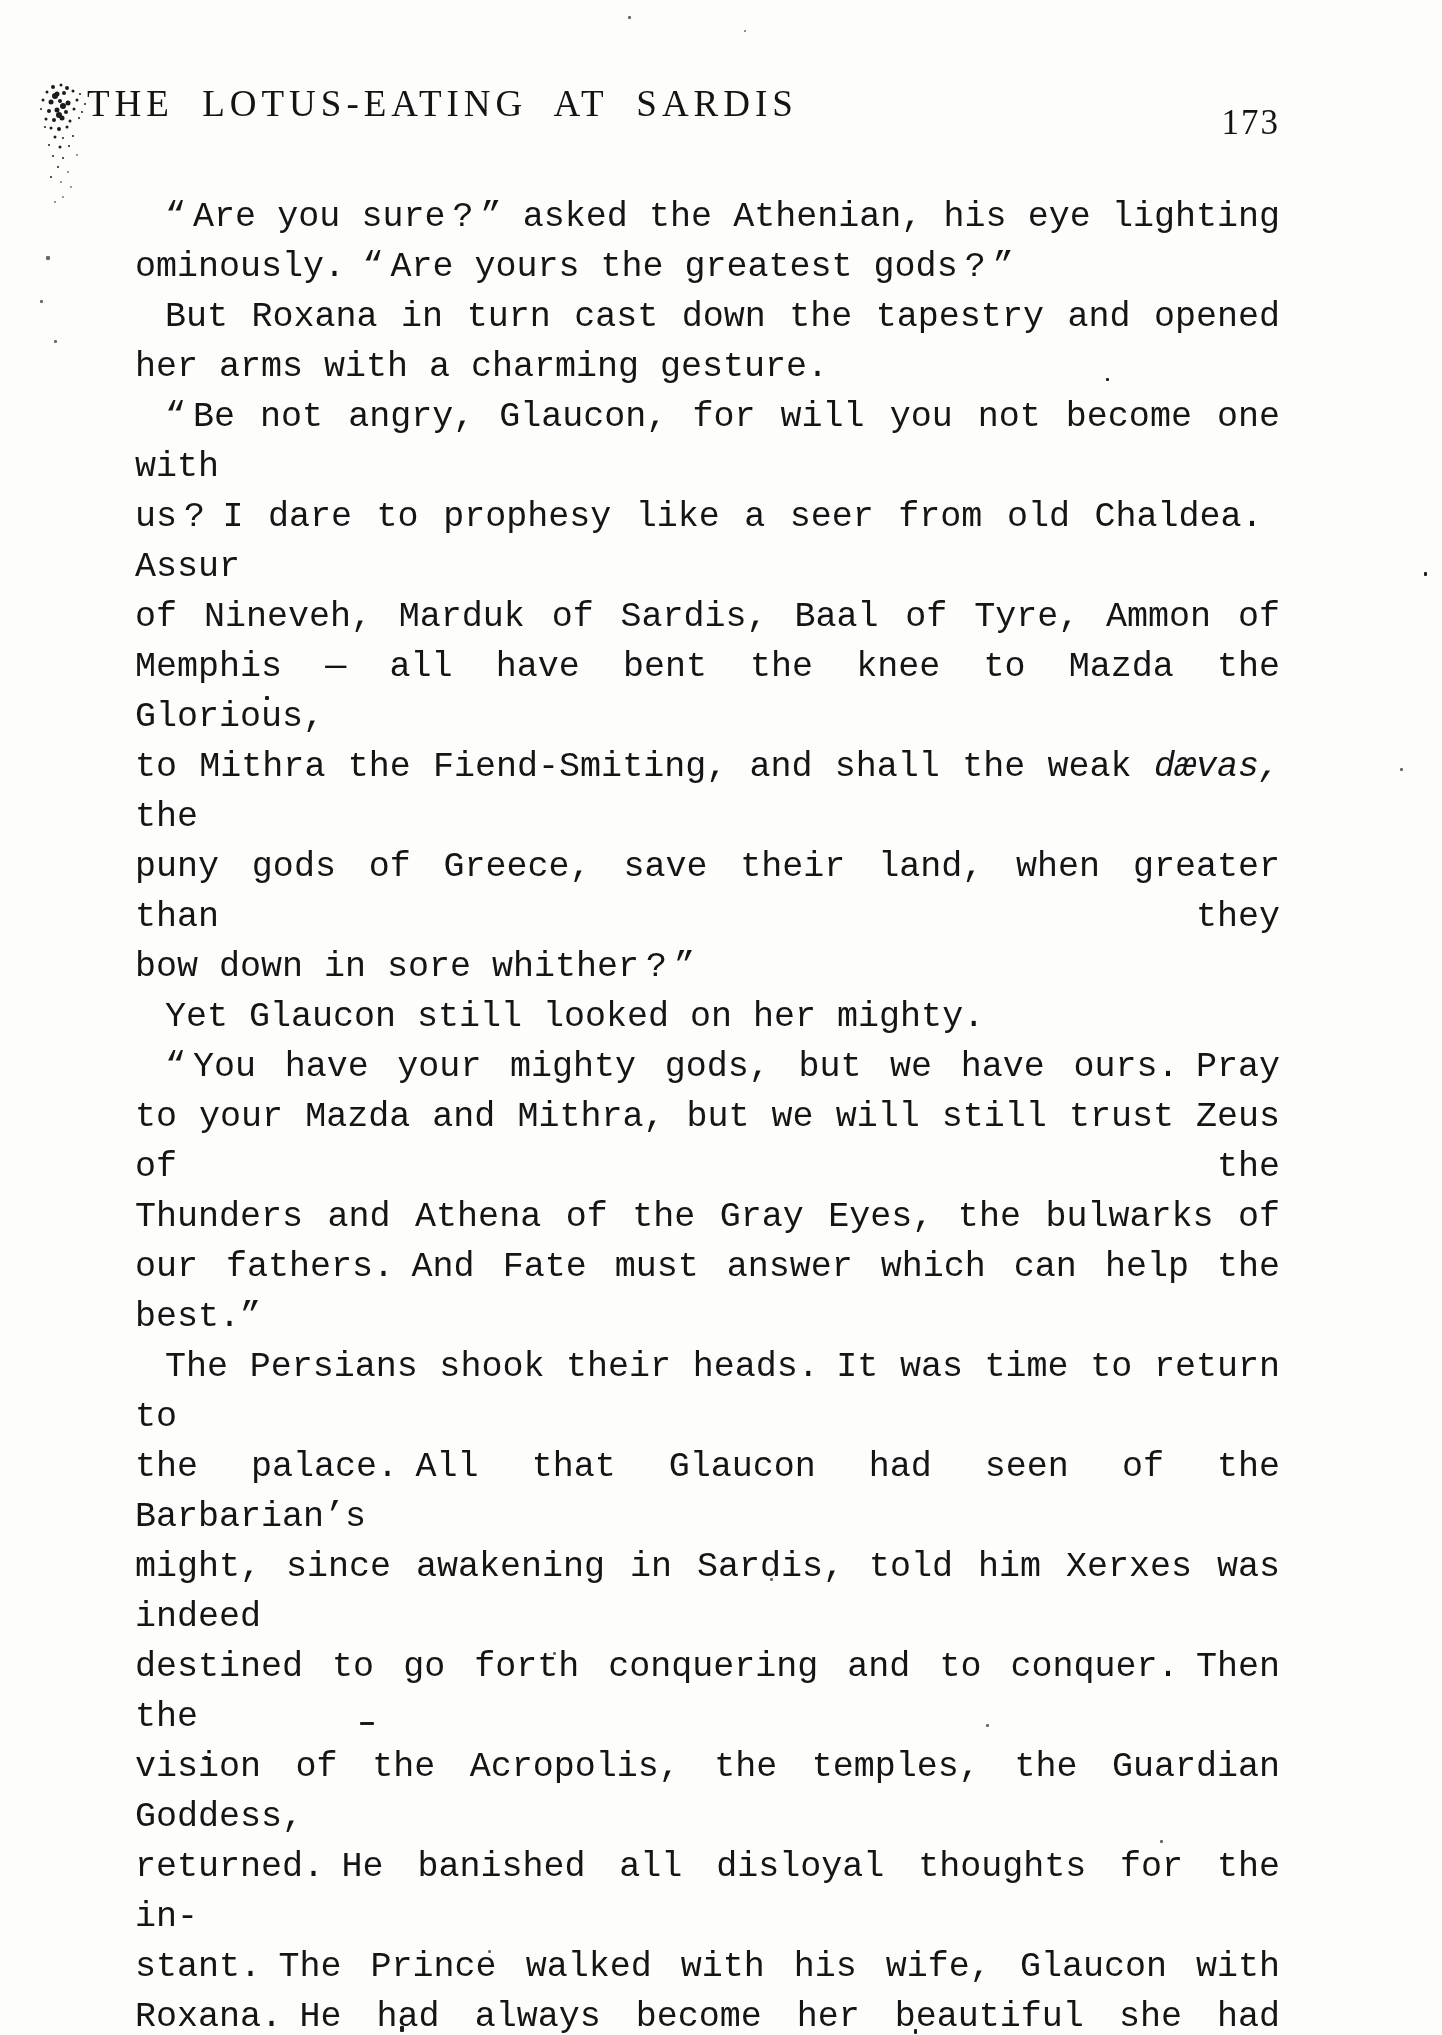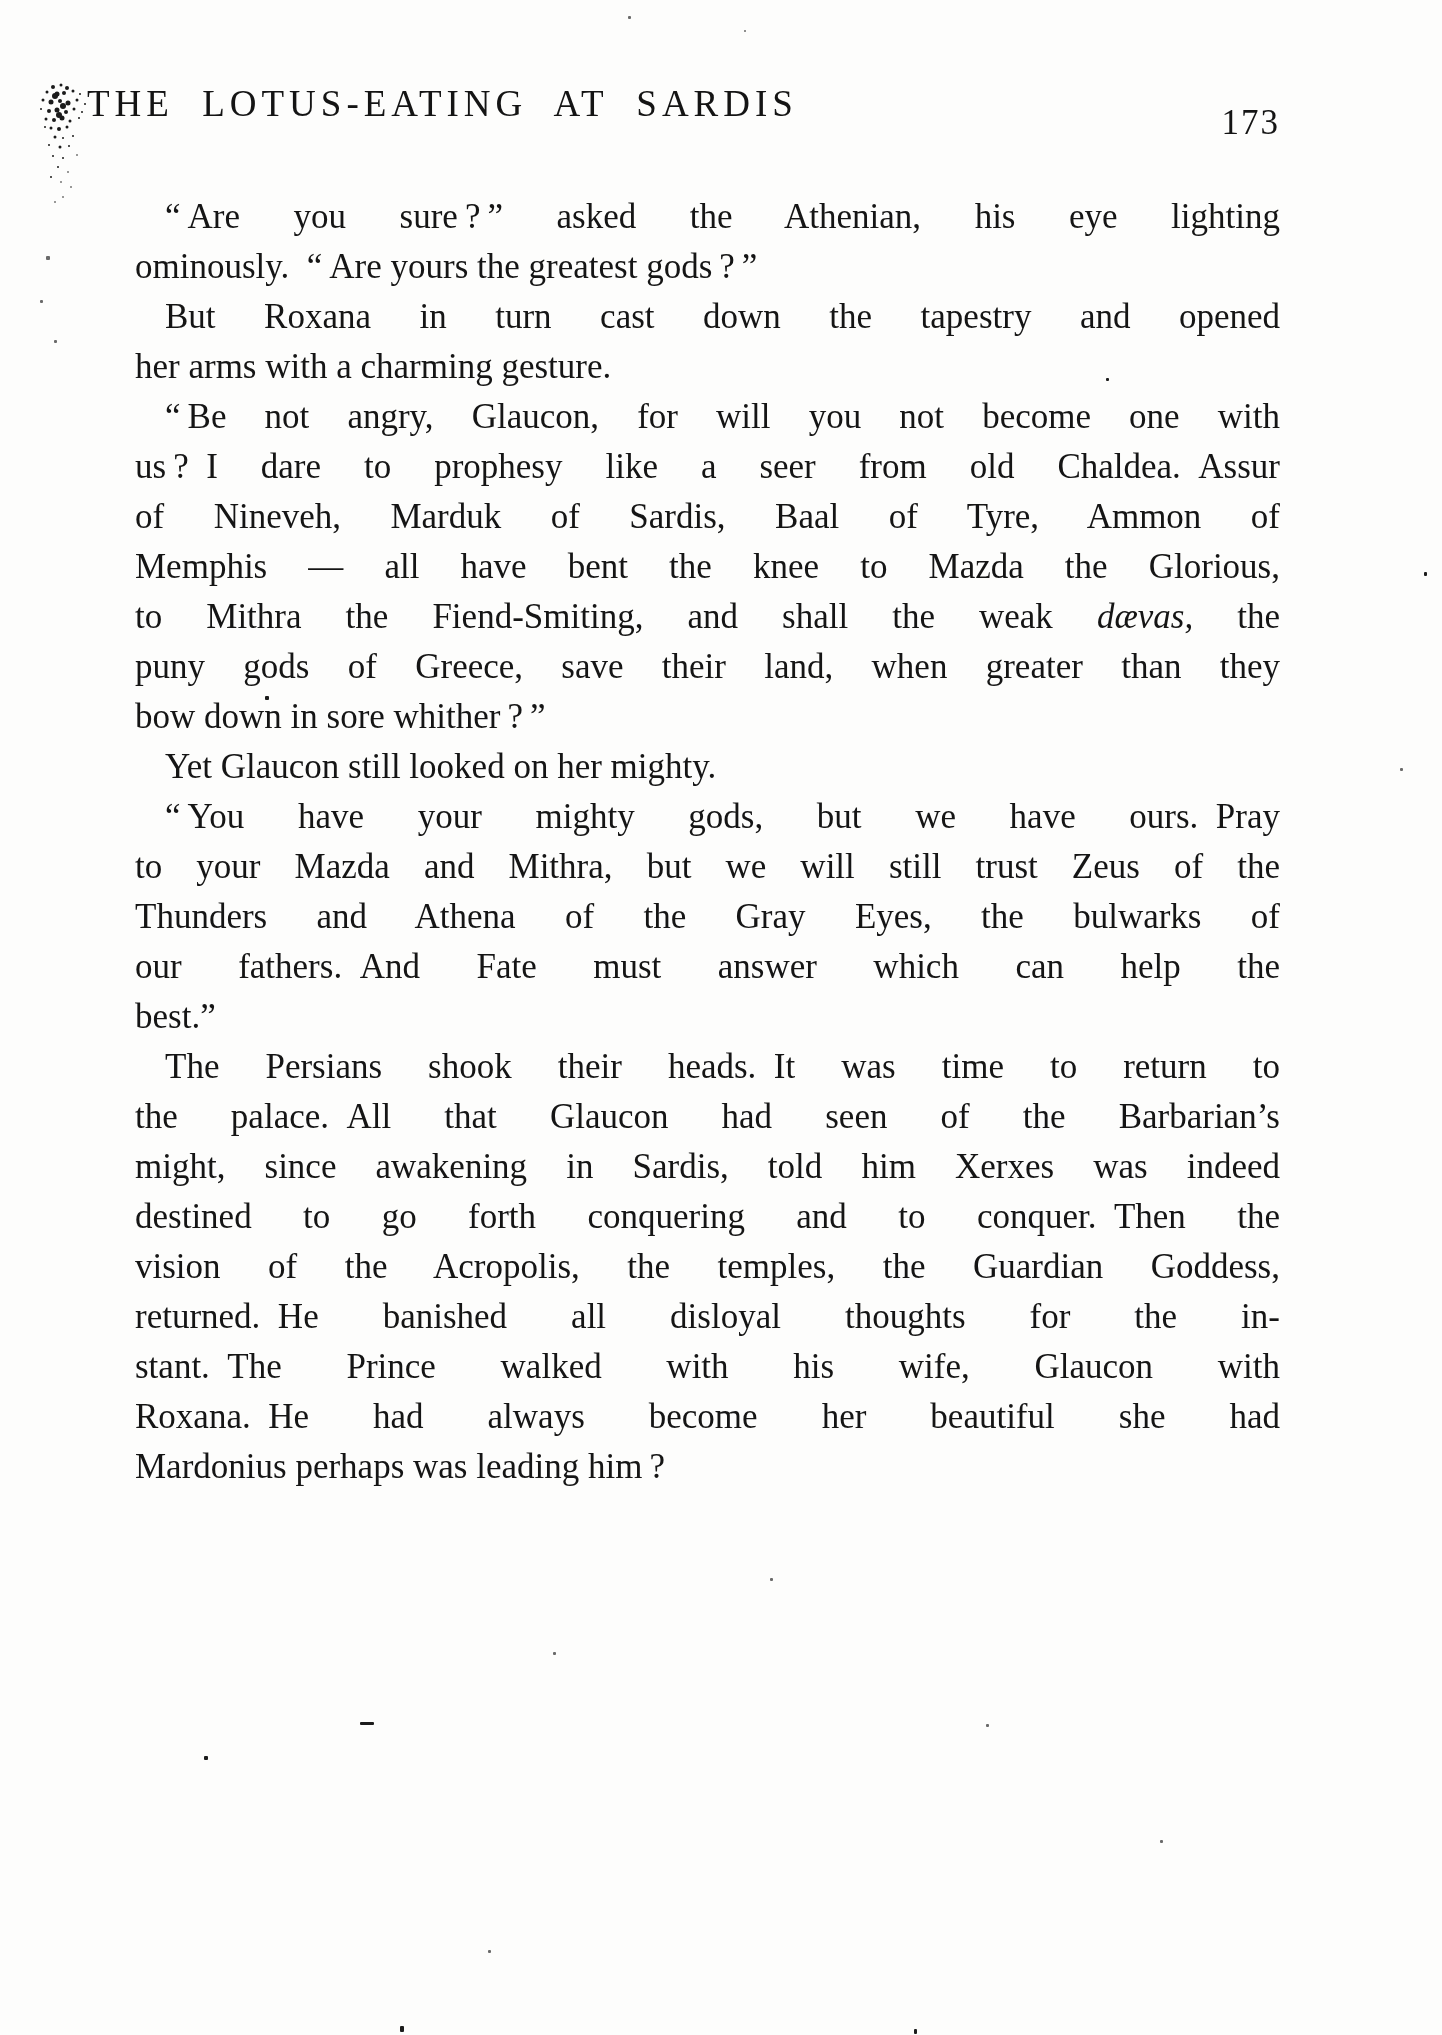--- a/index.html
+++ b/index.html
@@ -39,21 +39,21 @@
   }
 
   
   .text-block {
     position: absolute;
     left: 135px; top: 192px; width: 1145px;
     font-size: 35px;
     line-height: 50px;
     color: #151515;
   }
-  .line { text-align: justify; text-align-last: left; white-space: normal; }
+  .line { text-align: justify; text-align-last: left; white-space: normal; font-family: Liberation Mono, monospace; }
   .line.just { text-align-last: justify; }
   .line.indent { text-indent: 30px; }
   .line .it { font-style: italic; margin-top: 15px; }
 
   
   .smudge { position: absolute; left: 33px; top: 82px; width: 64px; height: 130px; }
   .speck { position: absolute; background: #1c1c1c; border-radius: 1px; }
   .speck.faint { background: #6a6a6a; }
 </style>
 </head>

